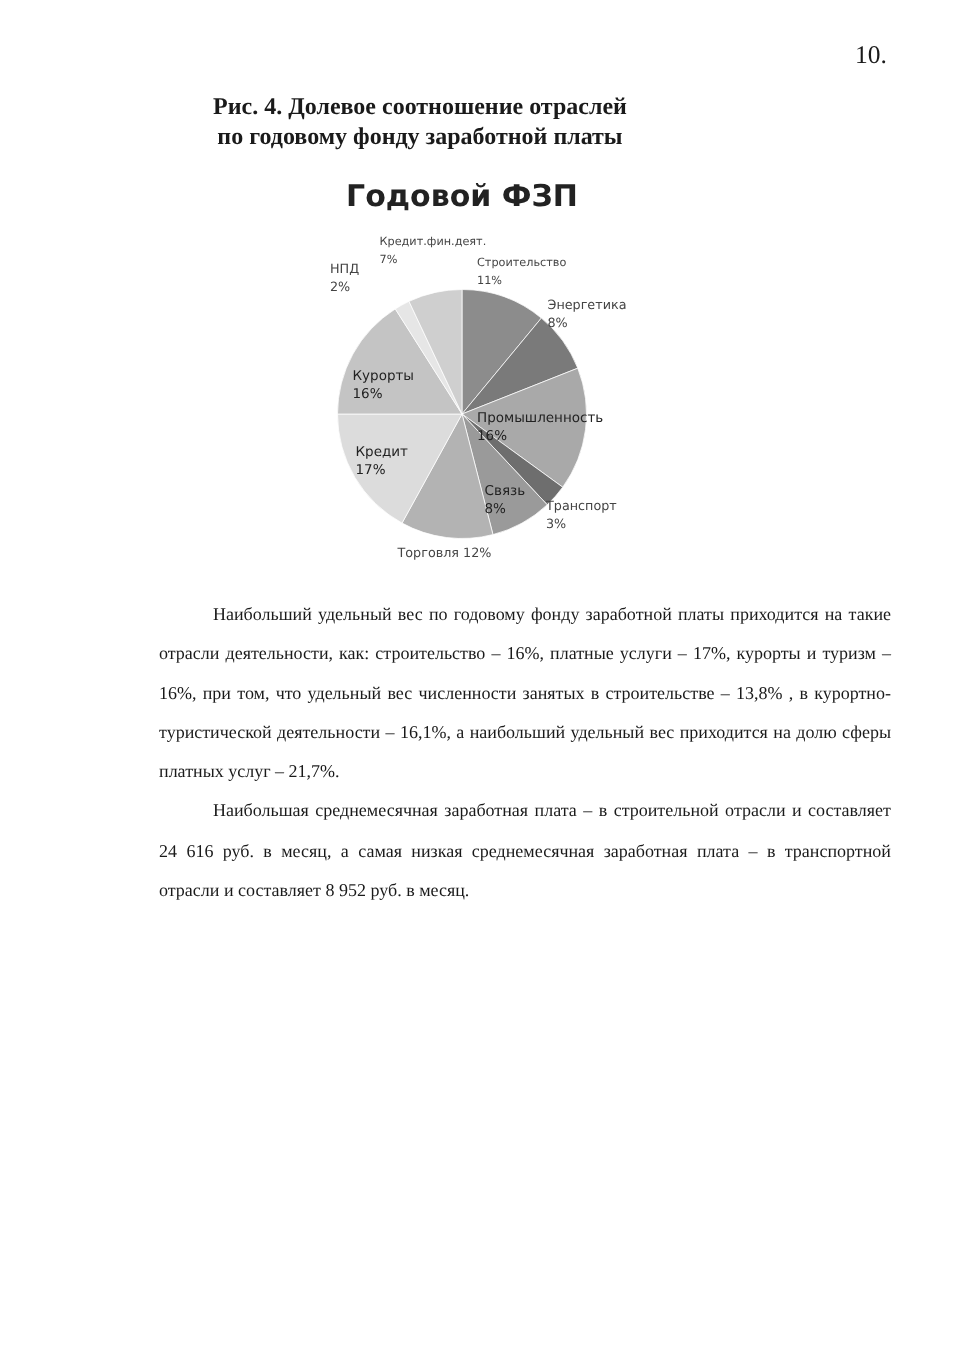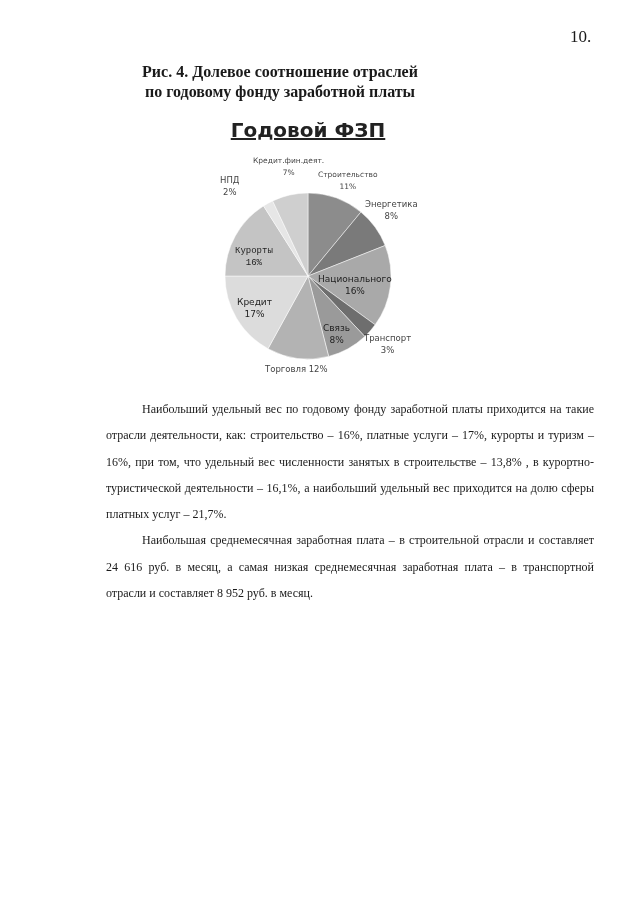--- a/index.html
+++ b/index.html
@@ -2,21 +2,21 @@
 <html><head>
 <meta charset="utf-8">
 <style>
   html, body { margin: 0; padding: 0; background: #ffffff; }
   body { width: 640px; height: 905px; position: relative; overflow: hidden; font-family: "Liberation Serif", serif; color: #1a1a1a; }
   .page-num { position: absolute; top: 27px; left: 570px; font-size: 17px; }
   .fig-caption { position: absolute; top: 62px; left: 0; width: 560px; text-align: center; font-weight: bold; font-size: 16px; line-height: 20px; }
   .chart { position: absolute; top: 110px; left: 150px; width: 300px; height: 270px; }
   .chart-title { position: absolute; top: 8px; left: 0; width: 320px; text-align: center; font-family: "DejaVu Sans", sans-serif; font-weight: bold; font-size: 20px; color: #222; }
   .chart svg { position: absolute; top: 0; left: 0; }
-  .lbl { position: absolute; font-family: "DejaVu Sans", sans-serif; font-size: 8.5px; color: #444; text-align: center; line-height: 12px; white-space: nowrap; }
+  .lbl { position: absolute; font-family: "DejaVu Sans", sans-serif; font-size: 8.5px; color: #444; text-align: left; line-height: 12px; white-space: nowrap; }
   .lbl.dark { color: #222; font-size: 9px; }
   .body-text { position: absolute; top: 396px; left: 106px; width: 488px; font-size: 12px; line-height: 26.3px; text-align: justify; }
   .body-text p { margin: 0; text-indent: 36px; }
 </style>
 </head>
 <body>
 
 <div class="page-num">10.</div>
 
 <div class="fig-caption">
@@ -30,50 +30,50 @@
       <path d="M158,166 L210.90619114914125,102.04740084960949 A83,83 0 0 1 235.17144832872486,135.44566212717174 Z" fill="#7a7a7a" stroke="#ffffff" stroke-width="0.5"></path>
       <path d="M158,166 L235.17144832872486,135.44566212717174 A83,83 0 0 1 225.14841053312063,214.78617594027529 Z" fill="#a9a9a9" stroke="#ffffff" stroke-width="0.5"></path>
       <path d="M158,166 L225.14841053312063,214.78617594027529 A83,83 0 0 1 214.81740979208115,226.50439607597716 Z" fill="#6e6e6e" stroke="#ffffff" stroke-width="0.5"></path>
       <path d="M158,166 L214.81740979208115,226.50439607597716 A83,83 0 0 1 178.64126063468294,246.39240237367636 Z" fill="#9a9a9a" stroke="#ffffff" stroke-width="0.5"></path>
       <path d="M158,166 L178.64126063468294,246.39240237367636 A83,83 0 0 1 118.01444504955765,238.73345444364068 Z" fill="#b3b3b3" stroke="#ffffff" stroke-width="0.5"></path>
       <path d="M158,166 L118.01444504955765,238.73345444364068 A83,83 0 0 1 75,166 Z" fill="#dcdcdc" stroke="#ffffff" stroke-width="0.5"></path>
       <path d="M158,166 L75,166 A83,83 0 0 1 113.52637601674324,95.92078218333276 Z" fill="#c4c4c4" stroke="#ffffff" stroke-width="0.5"></path>
       <path d="M158,166 L113.52637601674324,95.92078218333276 A83,83 0 0 1 122.66031880009895,90.8993546453204 Z" fill="#e6e6e6" stroke="#ffffff" stroke-width="0.5"></path>
       <path d="M158,166 L122.66031880009895,90.8993546453204 A83,83 0 0 1 157.99999999999997,83 Z" fill="#cfcfcf" stroke="#ffffff" stroke-width="0.5"></path>
     </svg>
-  <div class="chart-title" style="left:0;width:316px;text-decoration:underline;">Годовой ФЗП</div>
+  <div class="chart-title" style="left:0;width:316px;">Годовой ФЗП</div>
 
   <div class="lbl" style="left:168px;top:59px;font-size:7.5px;">
     <div>Строительство</div>
       <div>11%</div>
   </div>
   <div class="lbl" style="left:215px;top:88px;">
     <div>Энергетика</div>
       <div>8%</div>
   </div>
   <div class="lbl dark" style="left:168px;top:163px;">
-    <div>Национального</div>
+    <div>Промышленность</div>
       <div>16%</div>
   </div>
   <div class="lbl" style="left:214px;top:222px;">
     <div>Транспорт</div>
       <div>3%</div>
   </div>
   <div class="lbl dark" style="left:173px;top:212px;">
     <div>Связь</div>
       <div>8%</div>
   </div>
   <div class="lbl" style="left:115px;top:253px;">
     <div>Торговля 12%</div>
   </div>
   <div class="lbl dark" style="left:87px;top:186px;">
     <div>Кредит</div>
       <div>17%</div>
   </div>
-  <div class="lbl dark" style="left:85px;top:135px;font-family:Liberation Mono, monospace;">
+  <div class="lbl dark" style="left:85px;top:135px;">
     <div>Курорты</div>
       <div>16%</div>
   </div>
   <div class="lbl" style="left:70px;top:64px;">
     <div>НПД</div>
       <div>2%</div>
   </div>
   <div class="lbl" style="left:103px;top:45px;font-size:7.5px;">
     <div>Кредит.фин.деят.</div>
       <div>7%</div>

